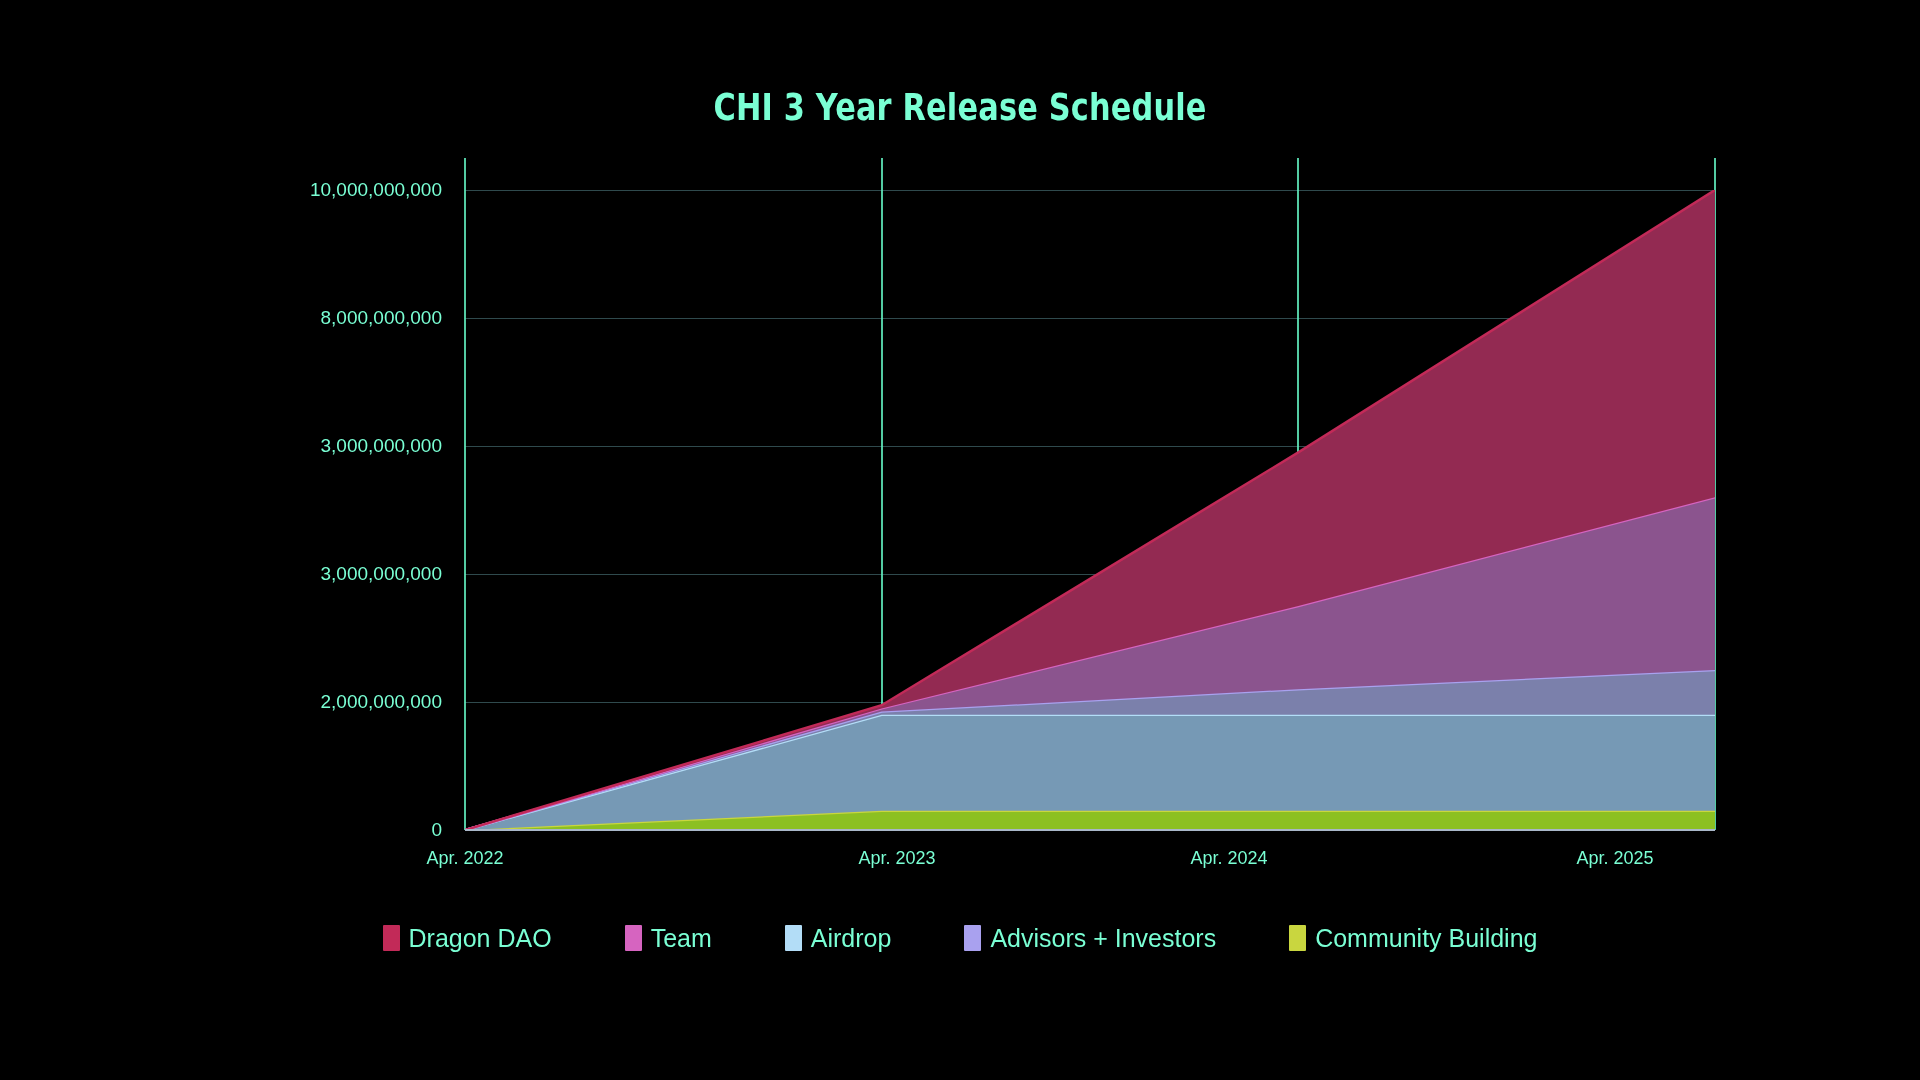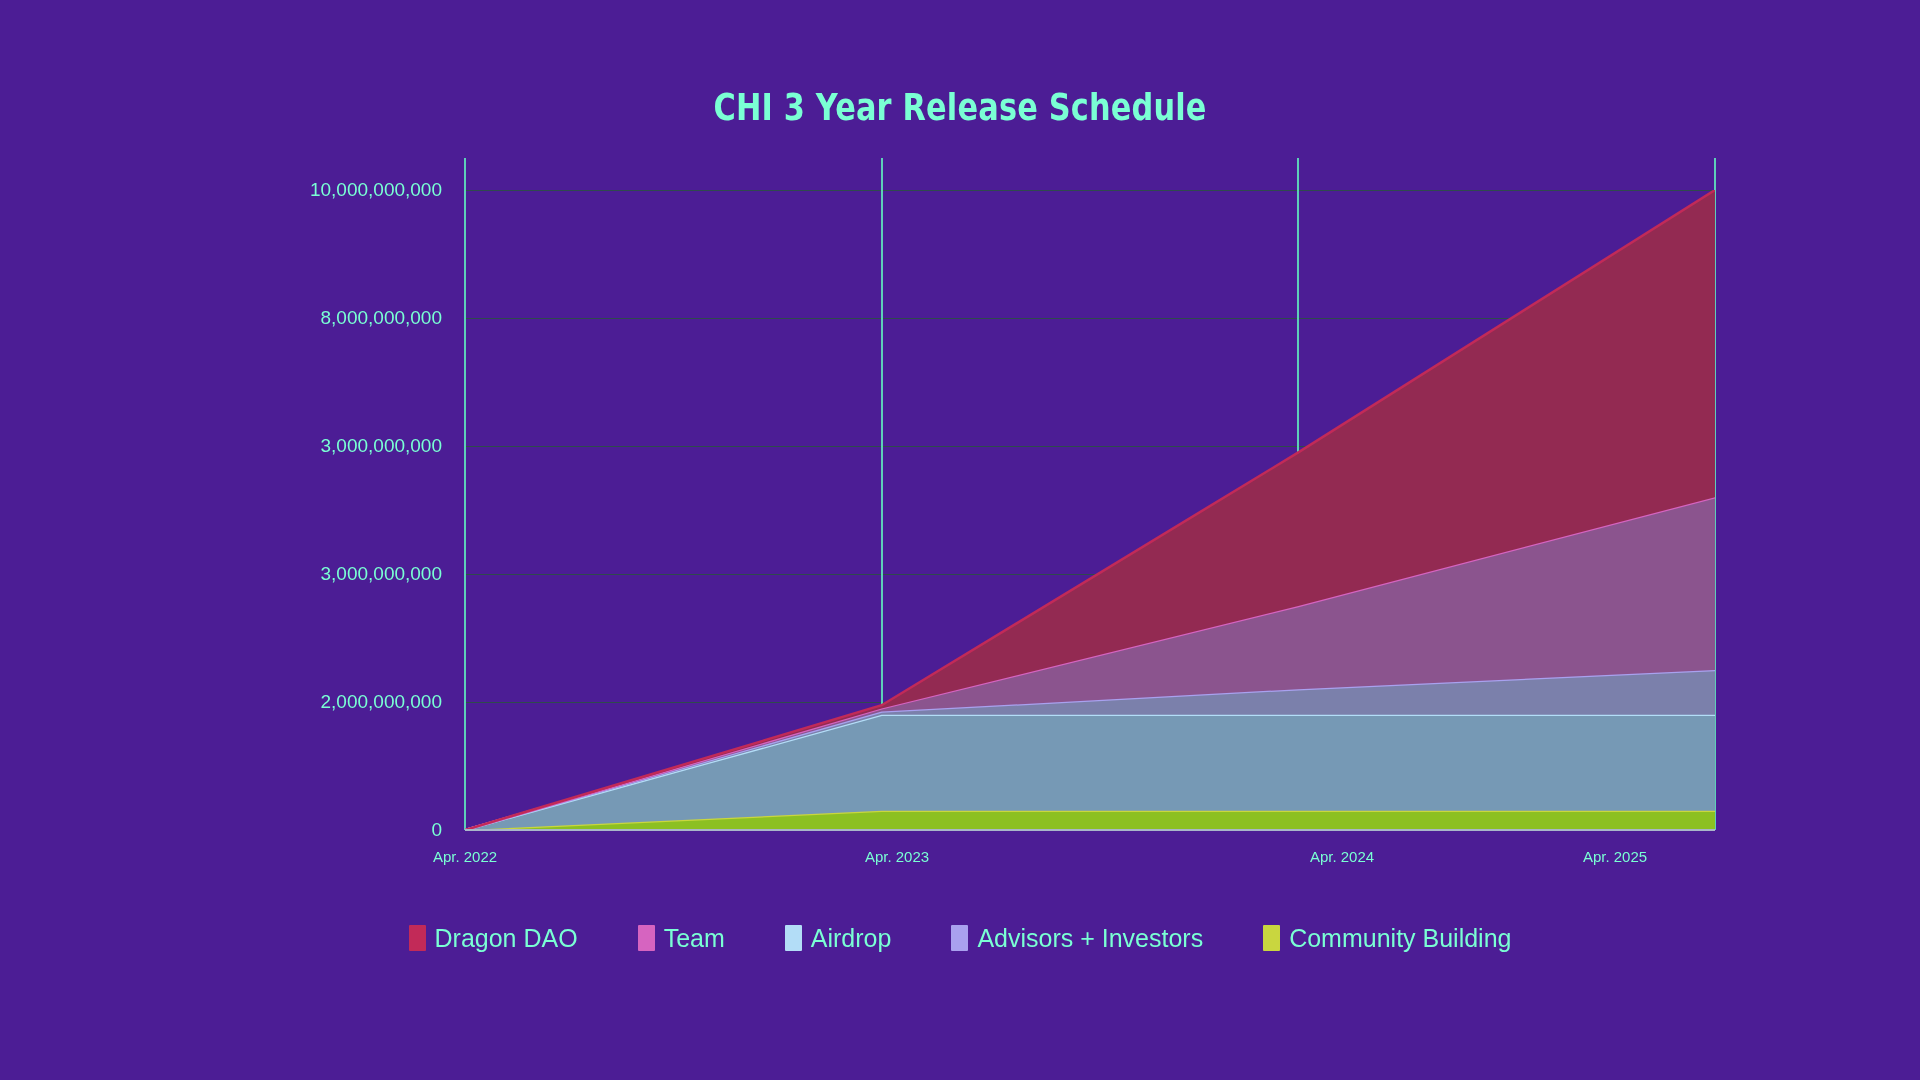--- a/index.html
+++ b/index.html
@@ -12,21 +12,21 @@
     width: 1920px;
     height: 1080px;
     overflow: hidden;
     font-family: "Liberation Sans", sans-serif;
     position: relative;
   }
 
   #chart-root {
     position: absolute;
     inset: 0;
-    background: #4c1d95;
+    background: #000000;
   }
 
   
   .chart-title {
     position: absolute;
     left: 0;
     right: 0;
     top: 88px;
     text-align: center;
     color: #7affd4;
@@ -88,21 +88,21 @@
     color: #7affd4;
     font-size: 19px;
     white-space: nowrap;
     transform: translateY(-50%);
     font-family: "Liberation Sans", sans-serif;
   }
 
   .xtick-label {
     position: absolute;
     color: #7affd4;
-    font-size: 15px;
+    font-size: 18px;
     white-space: nowrap;
     transform: translateX(-50%);
     top: 848px;
     font-family: "Liberation Sans", sans-serif;
   }
 
   #series-svg {
     position: absolute;
     left: 0;
     top: 0;
@@ -110,21 +110,21 @@
 
   
   .legend {
     position: absolute;
     left: 0;
     right: 0;
     top: 925px;
     display: flex;
     justify-content: center;
     align-items: center;
-    gap: 0;
+    gap: 13px;
   }
   .legend-item {
     display: flex;
     align-items: center;
     gap: 9px;
     margin: 0 30px;
   }
   .legend-swatch {
     width: 17px;
     height: 26px;
@@ -182,21 +182,21 @@
           <path d="M0,640 L416.66666666666663,518.4 L833.3333333333333,416 L1250,307.2 " fill="none" stroke="#d664c0" stroke-width="2.5"></path>
           <path d="M0,640 L416.66666666666663,515.2 L833.3333333333333,262.40000000000003 L1250,0 L1250,307.2 L833.3333333333333,416 L416.66666666666663,518.4 L0,640 Z" fill="#932a52"></path>
           <path d="M0,640 L416.66666666666663,515.2 L833.3333333333333,262.40000000000003 L1250,0 " fill="none" stroke="#c22a58" stroke-width="2.5"></path>
         </svg>
       <div class="axis-baseline"></div>
     </div>
 
     <div id="xtick-labels">
         <div class="xtick-label" style="left: 465px;">Apr. 2022</div>
         <div class="xtick-label" style="left: 897px; text-align: right;">Apr. 2023</div>
-        <div class="xtick-label" style="left: 1342px;">Apr. 2024</div>
+        <div class="xtick-label" style="left: 1229px;">Apr. 2024</div>
         <div class="xtick-label" style="left: 1615px;">Apr. 2025</div>
       </div>
   </div>
 
   <div class="legend" id="legend">
       <div class="legend-item">
         <span class="legend-swatch" style="background: rgb(194, 42, 88);"></span>
         <span class="legend-label">Dragon DAO</span>
       </div>
       <div class="legend-item">

